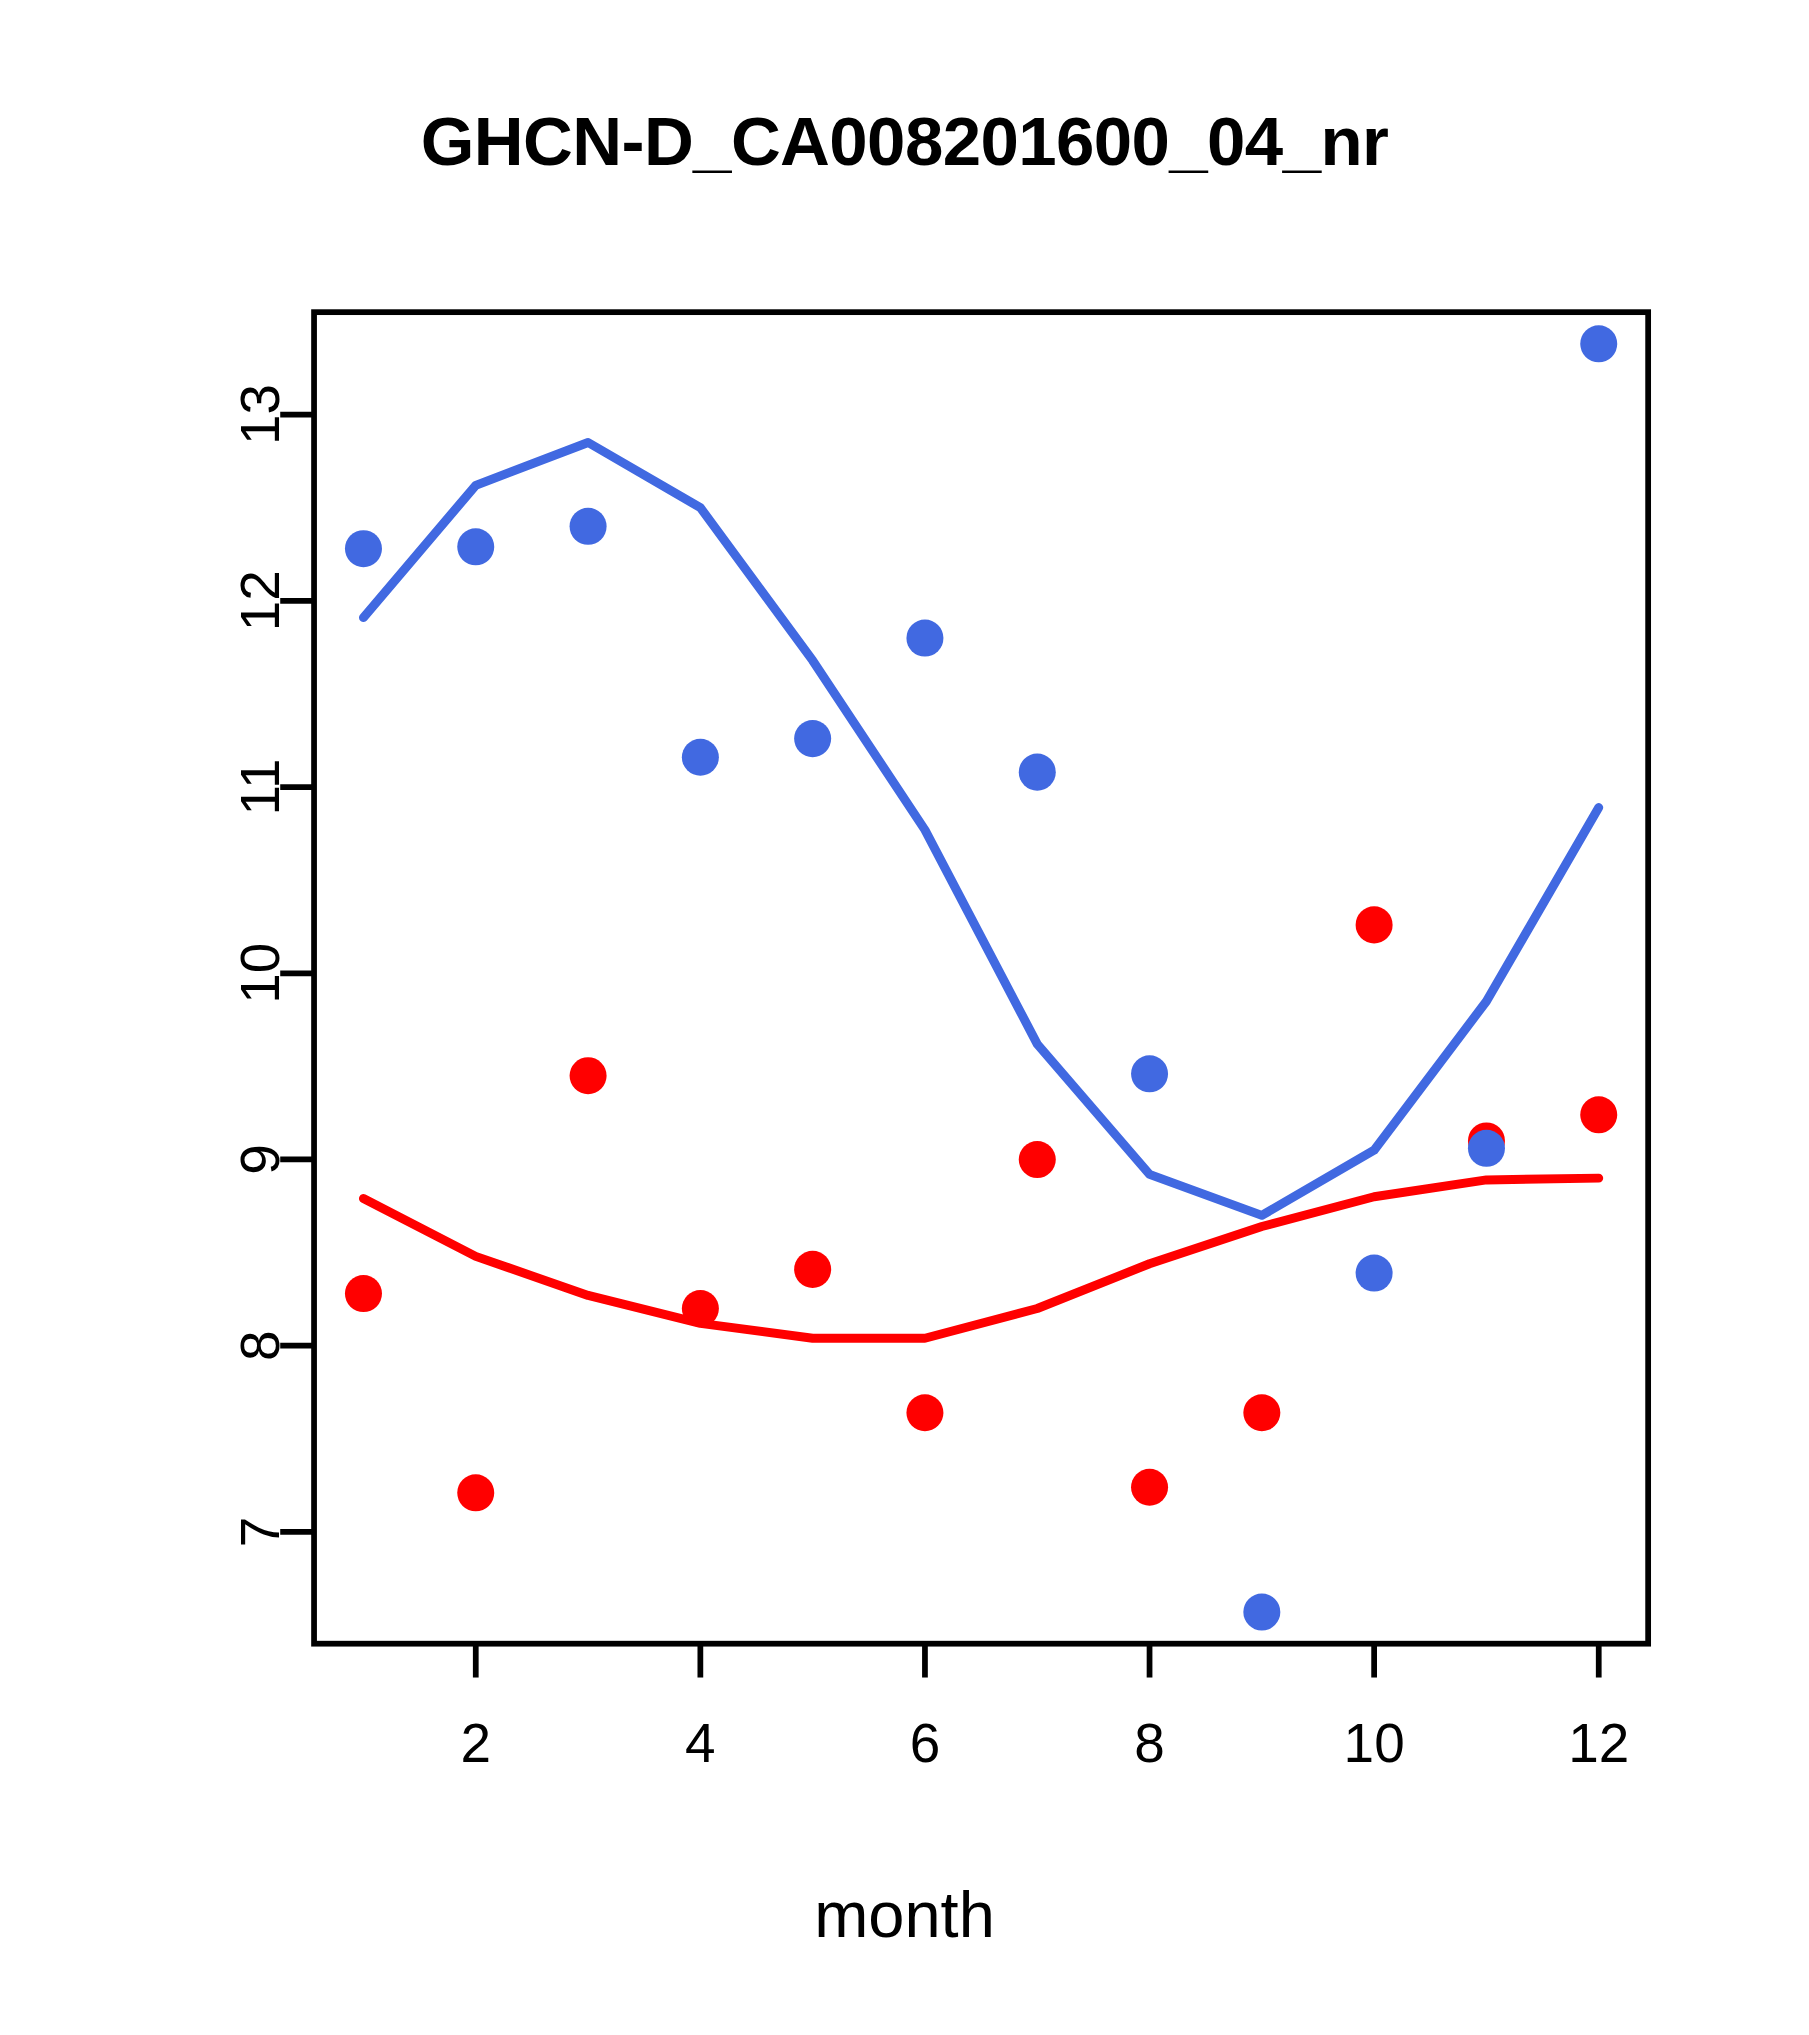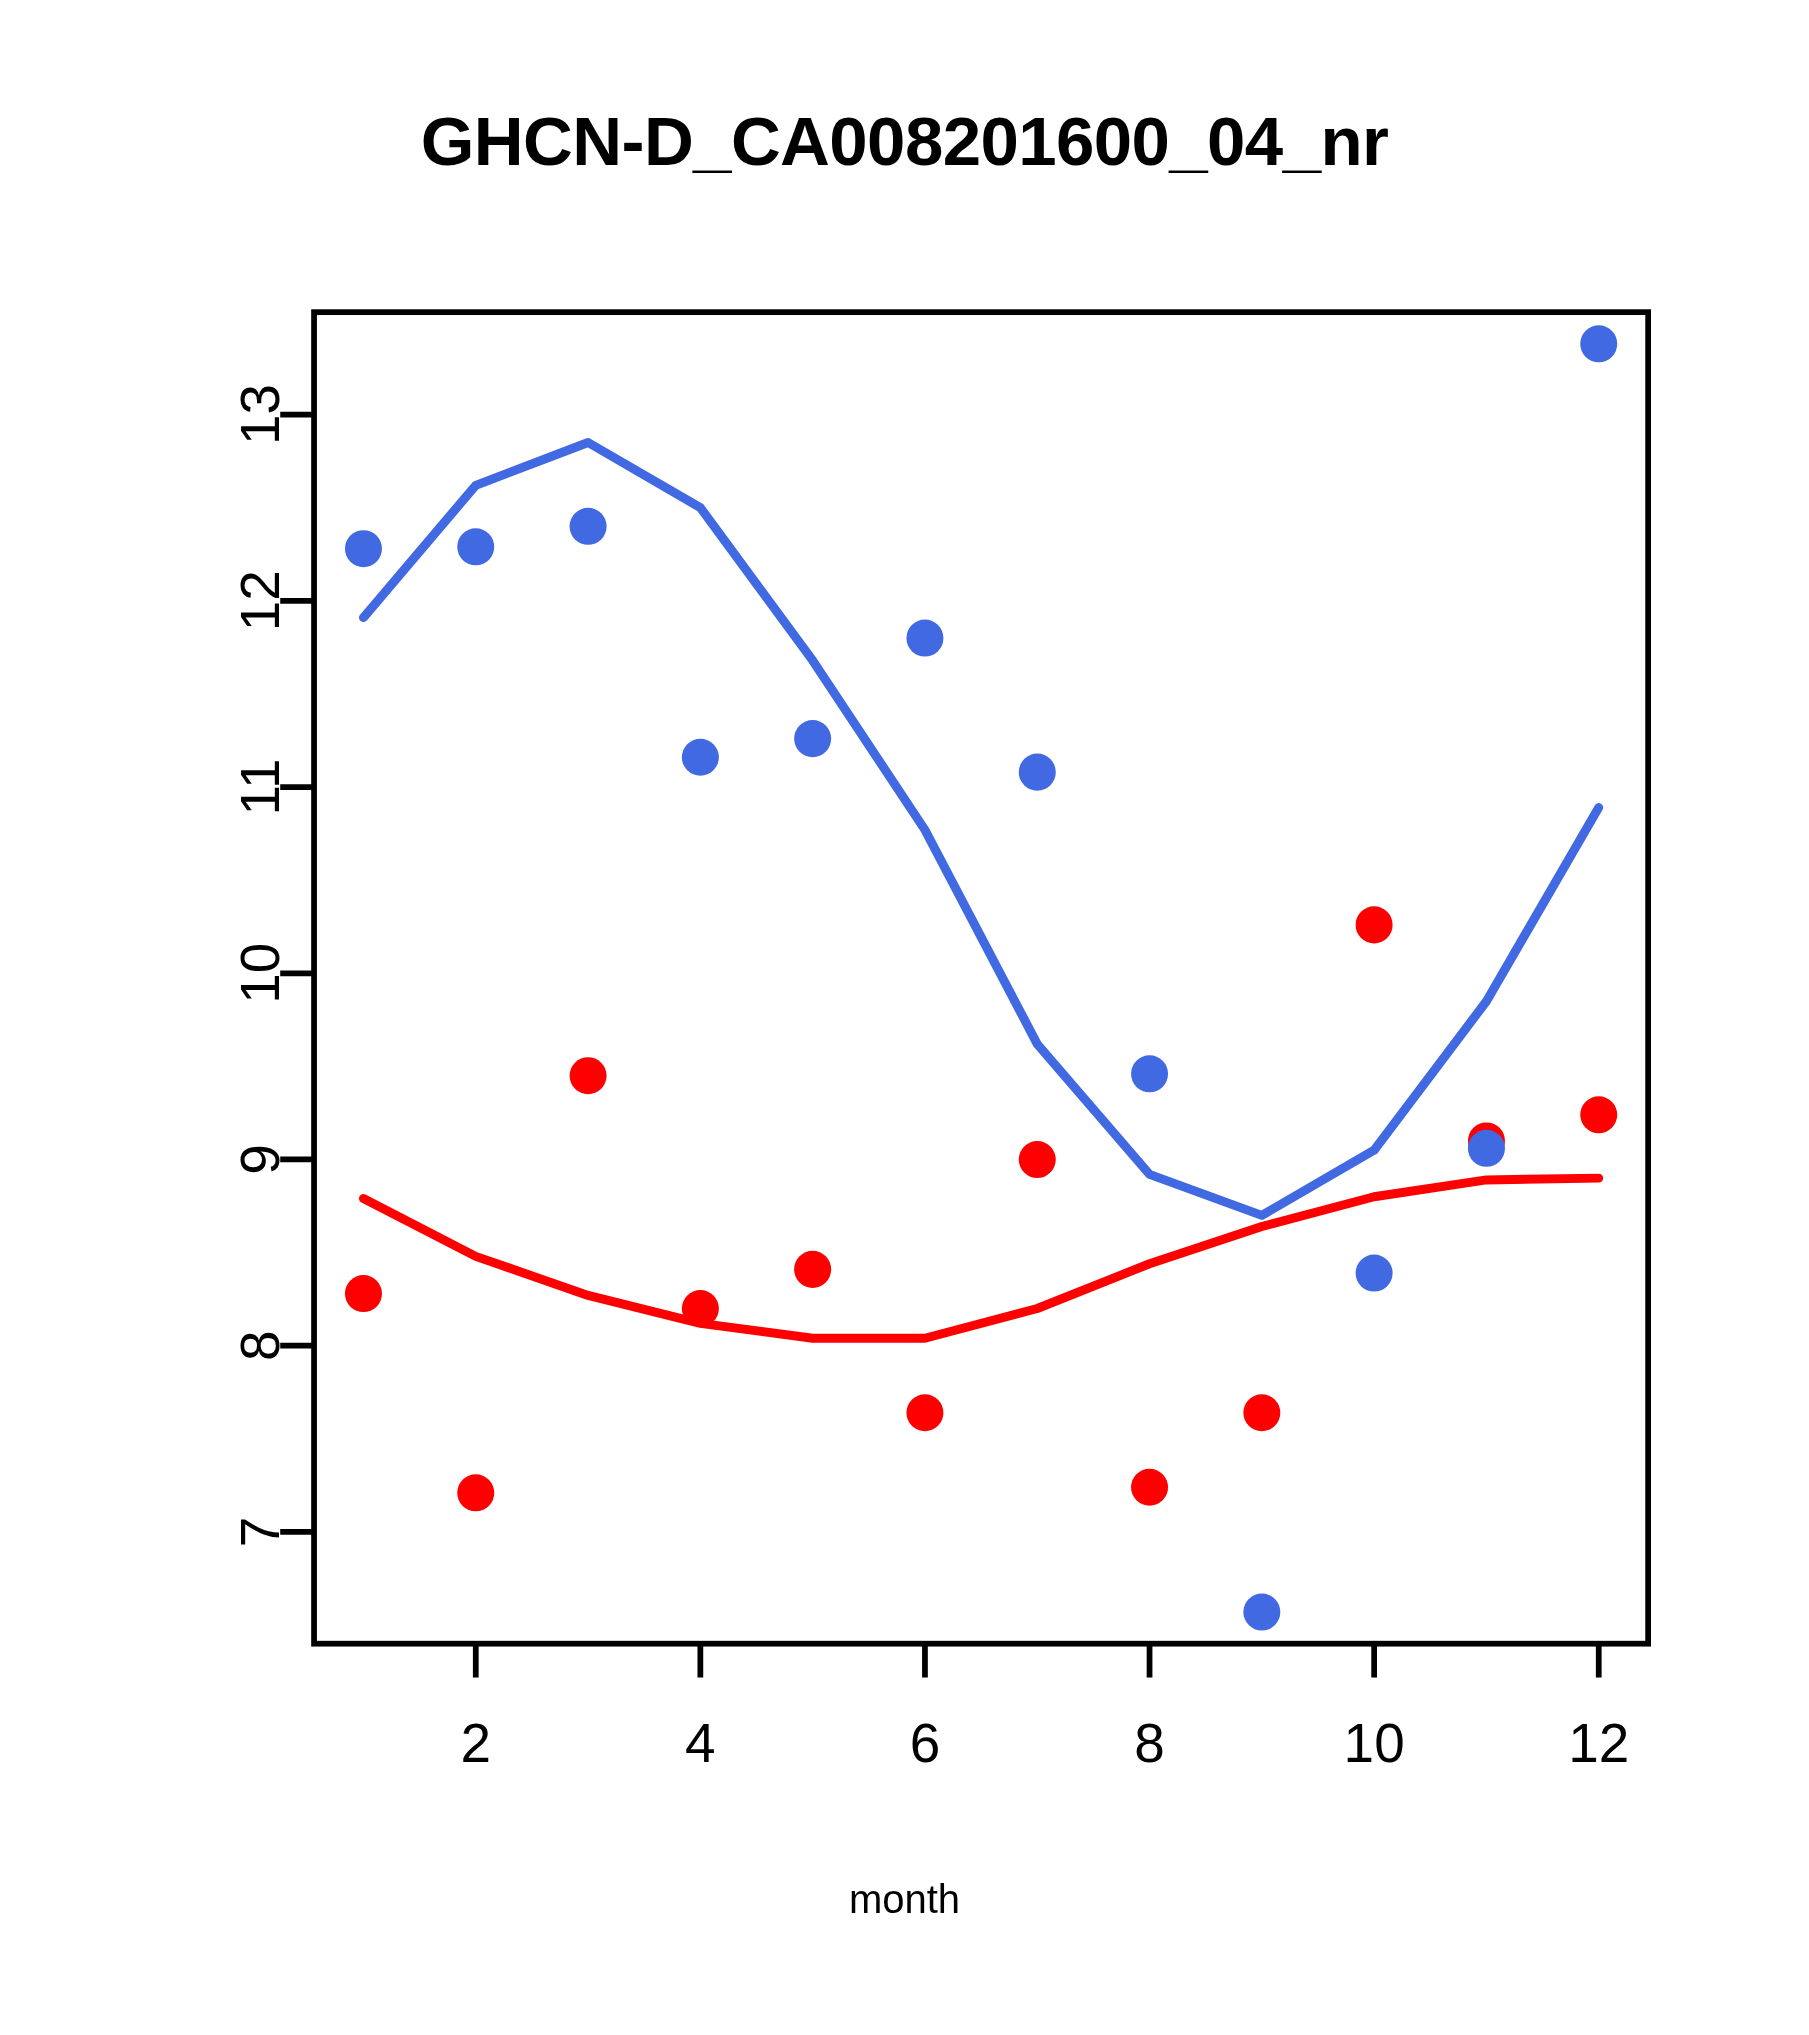--- a/index.html
+++ b/index.html
@@ -33,21 +33,21 @@
     color: #000000;
     letter-spacing: -0.6px;
     white-space: nowrap;
   }
   #xlabel {
     position: absolute;
     left: 0;
     top: 1877px;
     width: 1809px;
     text-align: center;
-    font-size: 40px;
+    font-size: 65px;
     font-family: "Liberation Sans", sans-serif;
     color: #000000;
   }
   svg#canvas {
     position: absolute;
     left: 0; top: 0;
   }
   .axis-tick-label {
     font-family: "Liberation Sans", sans-serif;
     font-size: 86px;

